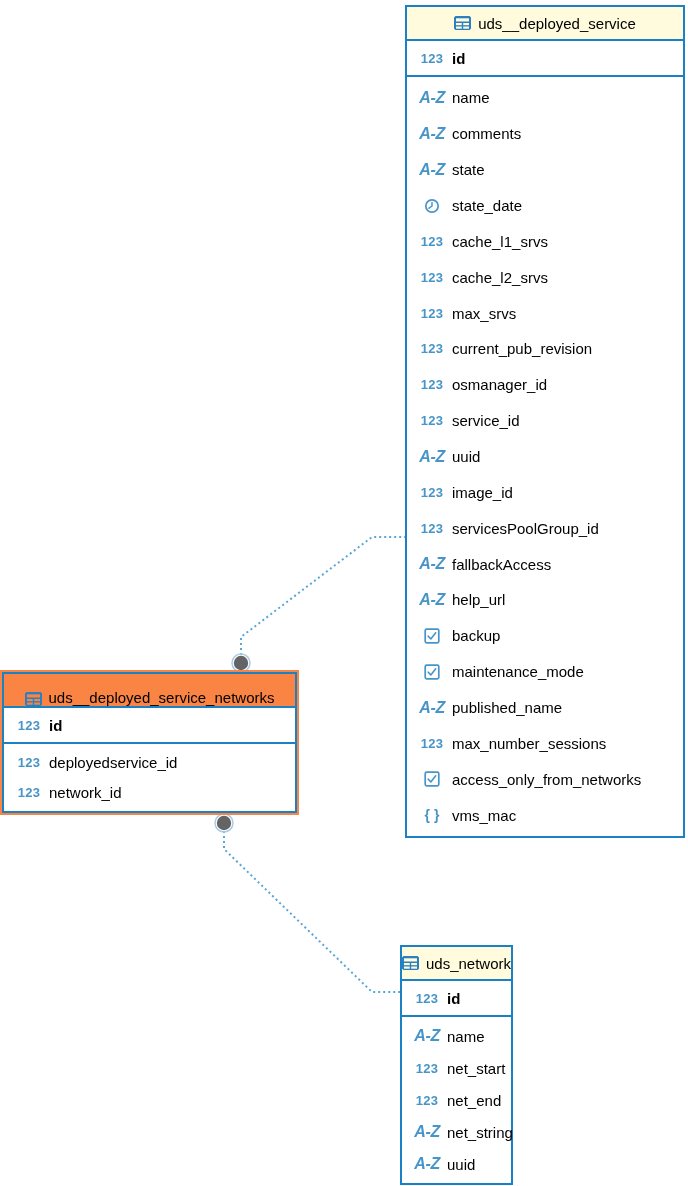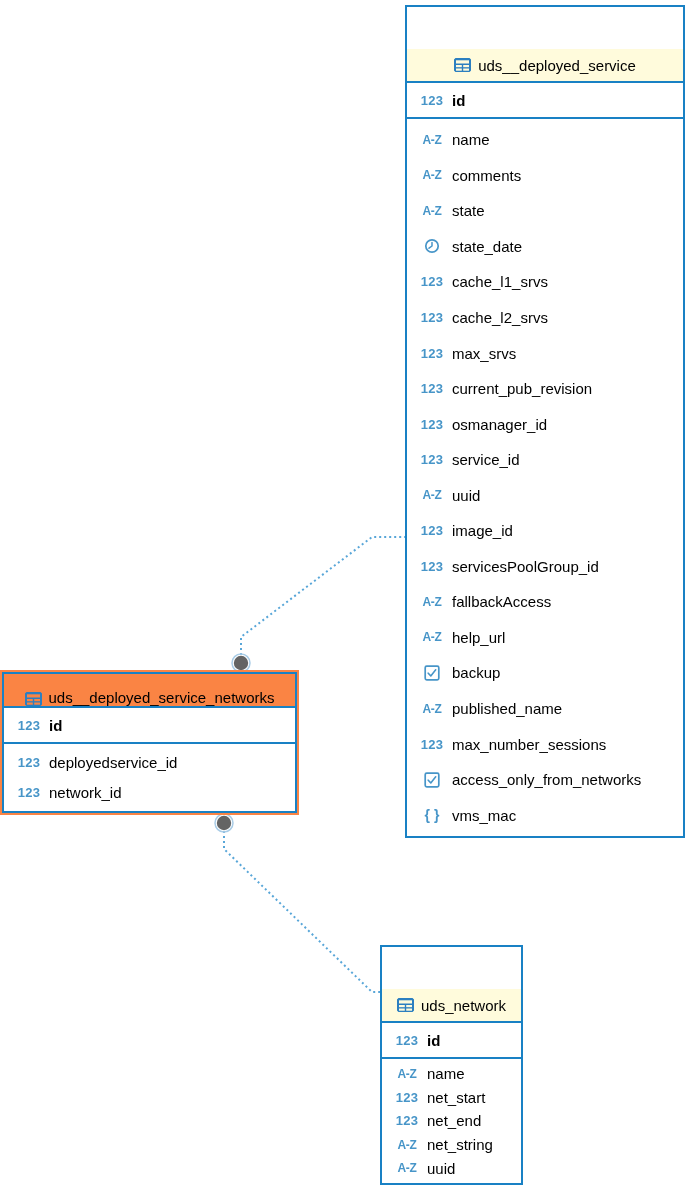--- a/index.html
+++ b/index.html
@@ -16,33 +16,33 @@
   #wires{position:absolute;left:0;top:0;width:688px;height:1186px;}
   .etable{
     position:absolute;box-sizing:border-box;background:#fff;
     border:2px solid var(--blue);display:flex;flex-direction:column;
   }
   .etable.selected{outline:2px solid var(--orange);}
   .t-header{
     flex:0 0 32px;display:flex;align-items:center;justify-content:center;
     gap:7px;border-bottom:2px solid var(--blue);font-size:15px;white-space:nowrap;
   }
-  .t-header.hdr-yellow{background:var(--yellow);margin-top:42px;}
+  .t-header.hdr-yellow{background:var(--yellow);}
   .t-header.hdr-orange{background:var(--orange);align-items:flex-end;}
   .t-keys{flex:0 0 34px;border-bottom:2px solid var(--blue);display:flex;flex-direction:column;justify-content:center;}
   .t-cols{flex:1 1 auto;display:flex;flex-direction:column;padding:3px 0;}
   .col-row{flex:1 1 0;display:flex;align-items:center;gap:8px;padding-left:13px;font-size:15px;white-space:nowrap;}
   .t-keys .col-row{flex:0 0 30px;}
   .key-name{font-weight:bold;}
   .ticon{
     flex:0 0 24px;width:24px;text-align:center;color:var(--iconblue);
     font-weight:600;line-height:1;display:inline-flex;align-items:center;justify-content:center;
   }
   .ticon.num{font-size:13px;letter-spacing:0.2px;}
-  .ticon.az{font-size:12px;letter-spacing:-0.3px;}
+  .ticon.az{font-size:16px;letter-spacing:-0.3px;font-style:italic;}
   .ticon.br{font-size:14px;}
   .ticon svg{display:block;}
 </style>
 </head>
 <body>
 
 <div id="diagram">
   <svg id="wires" xmlns="http://www.w3.org/2000/svg">
       <polyline points="241,655 241,637 372,537 405,537" fill="none" stroke="#58a6d8" stroke-width="2" stroke-dasharray="2 3" stroke-linejoin="round"></polyline>
       <polyline points="224,831 224,849 372,992 404,992" fill="none" stroke="#58a6d8" stroke-width="2" stroke-dasharray="2 3" stroke-linejoin="round"></polyline>
@@ -140,20 +140,29 @@
         <div class="col-row">
           <span class="ticon">
             <svg width="16" height="16" viewBox="0 0 16 16">
               <rect x="1.2" y="1.2" width="13.6" height="13.6" rx="1.5" fill="#fff" stroke="#4795c8" stroke-width="1.7"></rect>
               <path d="M4.2 8.2 L6.8 10.9 L11.7 4.8" fill="none" stroke="#4795c8" stroke-width="1.6" stroke-linecap="round" stroke-linejoin="round"></path>
             </svg>
           </span>
           <span class="col-name">backup</span>
         </div>
         <div class="col-row">
+          <span class="ticon">
+            <svg width="16" height="16" viewBox="0 0 16 16">
+              <rect x="1.2" y="1.2" width="13.6" height="13.6" rx="1.5" fill="#fff" stroke="#4795c8" stroke-width="1.7"></rect>
+              <path d="M4.2 8.2 L6.8 10.9 L11.7 4.8" fill="none" stroke="#4795c8" stroke-width="1.6" stroke-linecap="round" stroke-linejoin="round"></path>
+            </svg>
+          </span>
+          <span class="col-name">maintenance_mode</span>
+        </div>
+        <div class="col-row">
           <span class="ticon az">A-Z</span>
           <span class="col-name">published_name</span>
         </div>
         <div class="col-row">
           <span class="ticon num">123</span>
           <span class="col-name">max_number_sessions</span>
         </div>
         <div class="col-row">
           <span class="ticon">
             <svg width="16" height="16" viewBox="0 0 16 16">
@@ -193,21 +202,21 @@
         <div class="col-row">
           <span class="ticon num">123</span>
           <span class="col-name">deployedservice_id</span>
         </div>
         <div class="col-row">
           <span class="ticon num">123</span>
           <span class="col-name">network_id</span>
         </div>
       </div>
     </div>
-    <div class="etable" style="left: 380px; top: 945px; width: 143px; height: 240px;">
+    <div class="etable" style="left: 400px; top: 945px; width: 113px; height: 240px;">
       <div class="t-header hdr-yellow">
         <span style="display: inline-flex;">
           <svg width="17" height="14" viewBox="0 0 17 14">
             <rect x="0.5" y="0.5" width="16" height="13" rx="1.5" fill="#2c7fc0" stroke="#2c7fc0"></rect>
             <rect x="2" y="2.3" width="13" height="3.2" fill="#fffbdc"></rect>
             <rect x="2" y="7" width="5.8" height="2.2" fill="#fffbdc"></rect>
             <rect x="9.2" y="7" width="5.8" height="2.2" fill="#fffbdc"></rect>
             <rect x="2" y="10.5" width="5.8" height="2.2" fill="#fffbdc"></rect>
             <rect x="9.2" y="10.5" width="5.8" height="2.2" fill="#fffbdc"></rect>
           </svg>

